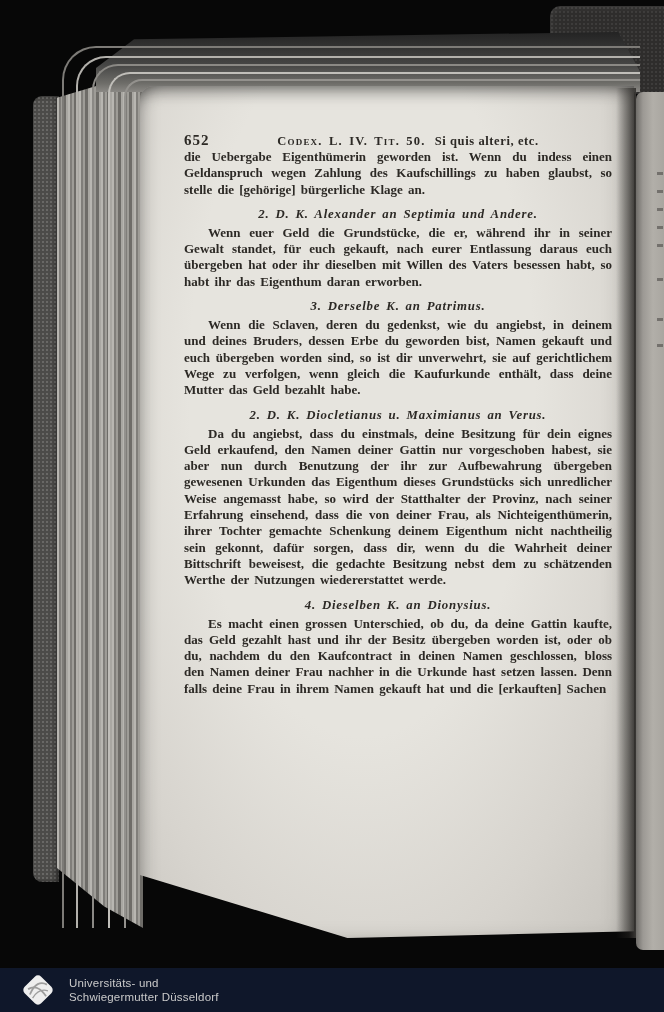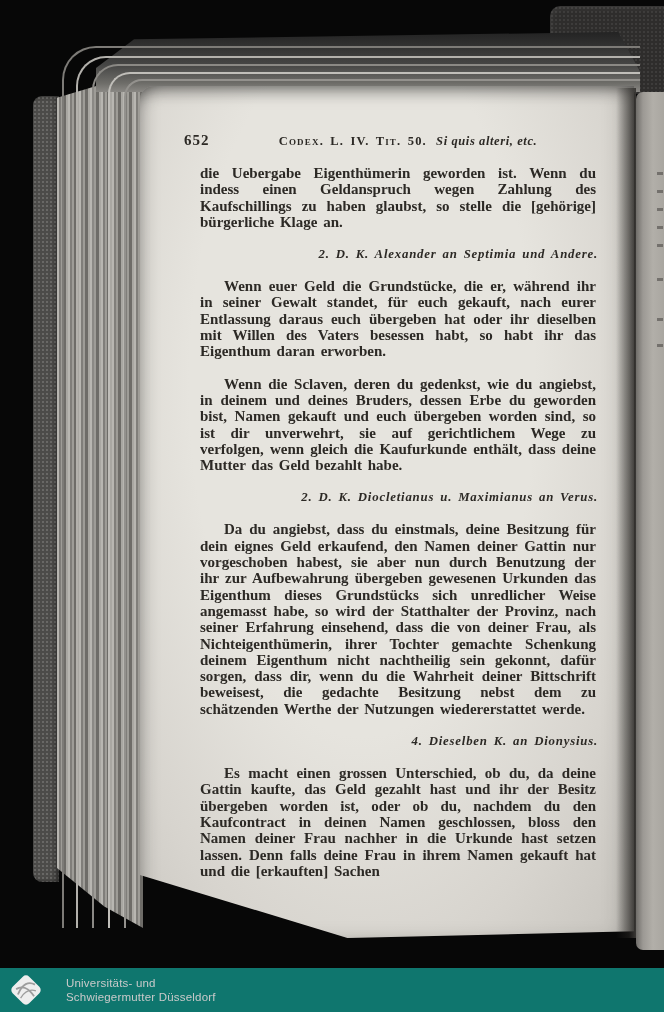--- a/index.html
+++ b/index.html
@@ -38,38 +38,38 @@
     clip-path:polygon(0 0,100% 0,100% 99.2%,42% 100%,0 92.6%);
     box-shadow:inset -16px 0 24px -10px rgba(0,0,0,.38),
                inset 0 14px 18px -12px rgba(0,0,0,.55),
                inset 14px 0 18px -12px rgba(0,0,0,.28);}
   .page-inner{position:absolute;left:44px;right:22px;top:46px;color:#2c2925;}
   .running-header{display:flex;align-items:baseline;}
   .page-number{font-size:15px;font-weight:bold;letter-spacing:1px;min-width:60px;}
   .running-title{flex:1;text-align:center;font-size:12.5px;font-weight:bold;
     padding-right:40px;white-space:nowrap;}
   .running-title .caps{font-variant:small-caps;letter-spacing:1.2px;word-spacing:2px;text-align:center;}
-  .running-title .lat{font-style:italic;letter-spacing:.6px;margin-left:6px;}
-  .para{font-size:15px;line-height:16.3px;text-align:justify;text-indent:24px;margin:16px;
+  .running-title .lat{letter-spacing:.6px;margin-left:6px;}
+  .para{font-size:13px;line-height:16.3px;text-align:justify;text-indent:24px;margin:0;
     font-weight:600;word-spacing:2px;}
   .para.continuation{text-indent:0;}
-  .rescript-heading{font-size:12.8px;line-height:16px;text-align:right;font-style:italic;
+  .rescript-heading{font-size:12.8px;line-height:16px;text-align:center;font-style:italic;
     font-weight:600;margin:8px 14px 3px;letter-spacing:.8px;word-spacing:2px;}
 
   
   .gutter{position:absolute;left:616px;top:88px;width:20px;height:850px;
     background:linear-gradient(90deg,rgba(0,0,0,0) 0%,rgba(40,38,35,.5) 65%,#3a3835 100%);}
   .facing-page{position:absolute;left:636px;top:92px;width:28px;height:858px;
     border-radius:7px 0 0 7px;
     background:linear-gradient(90deg,#6f6d69 0px,#9c9994 7px,#b2afa9 17px,#a9a6a0 100%);}
   .frag{position:absolute;right:1px;width:6px;height:3px;background:#55524e;opacity:.65;display:block;}
 
   
-  .footer-bar{position:absolute;left:0;bottom:0;width:664px;height:44px;background:#0f766e;
-    display:flex;align-items:center;gap:22px;padding-left:8px;box-sizing:border-box;
+  .footer-bar{position:absolute;left:0;bottom:0;width:664px;height:44px;background:#0f172a;
+    display:flex;align-items:center;gap:13px;padding-left:20px;box-sizing:border-box;
     font-family:"Liberation Sans",sans-serif;}
   .logo{width:36px;height:36px;flex:0 0 auto;}
   .watermark-text{color:#cacaca;font-size:11.5px;line-height:14.5px;letter-spacing:.2px;}
 </style>
 </head>
 <body>
 
 <div class="stage">
 
   <div class="cover-top-right"></div>
@@ -94,20 +94,21 @@
           <span class="caps">Codex. L. IV. Tit. 50.</span>
           <span class="lat">Si quis alteri, etc.</span>
         </span>
       </div>
 
       <p class="para continuation">die Uebergabe Eigenthümerin geworden ist.  Wenn du indess einen Geldanspruch wegen Zahlung des Kaufschillings zu haben glaubst, so stelle die [gehörige] bürgerliche Klage an.</p>
 
       <h3 class="rescript-heading">2. D. K. Alexander an Septimia und Andere.</h3>
       <p class="para">Wenn euer Geld die Grundstücke, die er, während ihr in seiner Gewalt standet, für euch gekauft, nach eurer Entlassung daraus euch übergeben hat oder ihr dieselben mit Willen des Vaters besessen habt, so habt ihr das Eigenthum daran erworben.</p>
 
+      <h3 class="rescript-heading">3. Derselbe K. an Patrimus.</h3>
       <p class="para">Wenn die Sclaven, deren du gedenkst, wie du angiebst, in deinem und deines Bruders, dessen Erbe du geworden bist, Namen gekauft und euch übergeben worden sind, so ist dir unverwehrt, sie auf gerichtlichem Wege zu verfolgen, wenn gleich die Kaufurkunde enthält, dass deine Mutter das Geld bezahlt habe.</p>
 
 
       <h3 class="rescript-heading">2. D. K. Diocletianus u. Maximianus an Verus.</h3>
       <p class="para">Da du angiebst, dass du einstmals, deine Besitzung für dein eignes Geld erkaufend, den Namen deiner Gattin nur vorgeschoben habest, sie aber nun durch Benutzung der ihr zur Aufbewahrung übergeben gewesenen Urkunden das Eigenthum dieses Grundstücks sich unredlicher Weise angemasst habe, so wird der Statthalter der Provinz, nach seiner Erfahrung einsehend, dass die von deiner Frau, als Nichteigenthümerin, ihrer Tochter gemachte Schenkung deinem Eigenthum nicht nachtheilig sein gekonnt, dafür sorgen, dass dir, wenn du die Wahrheit deiner Bittschrift beweisest, die gedachte Besitzung nebst dem zu schätzenden Werthe der Nutzungen wiedererstattet werde.</p>
 
       <h3 class="rescript-heading">4. Dieselben K. an Dionysius.</h3>
       <p class="para">Es macht einen grossen Unterschied, ob du, da deine Gattin kaufte, das Geld gezahlt hast und ihr der Besitz übergeben worden ist, oder ob du, nachdem du den Kaufcontract in deinen Namen geschlossen, bloss den Namen deiner Frau nachher in die Urkunde hast setzen lassen.  Denn falls deine Frau in ihrem Namen gekauft hat und die [erkauften] Sachen</p>
 
     </div>

